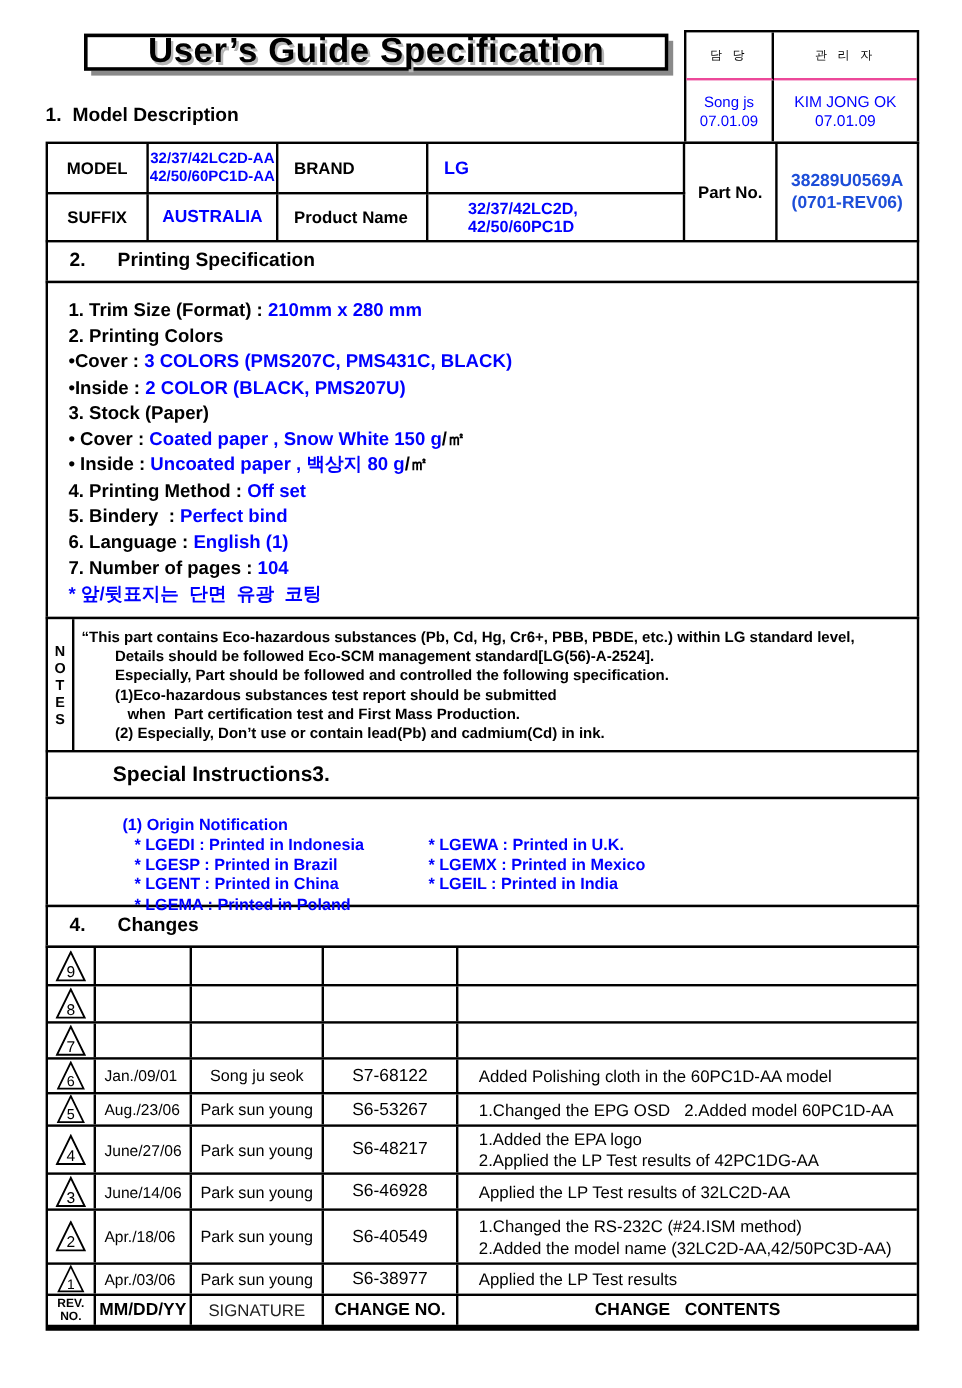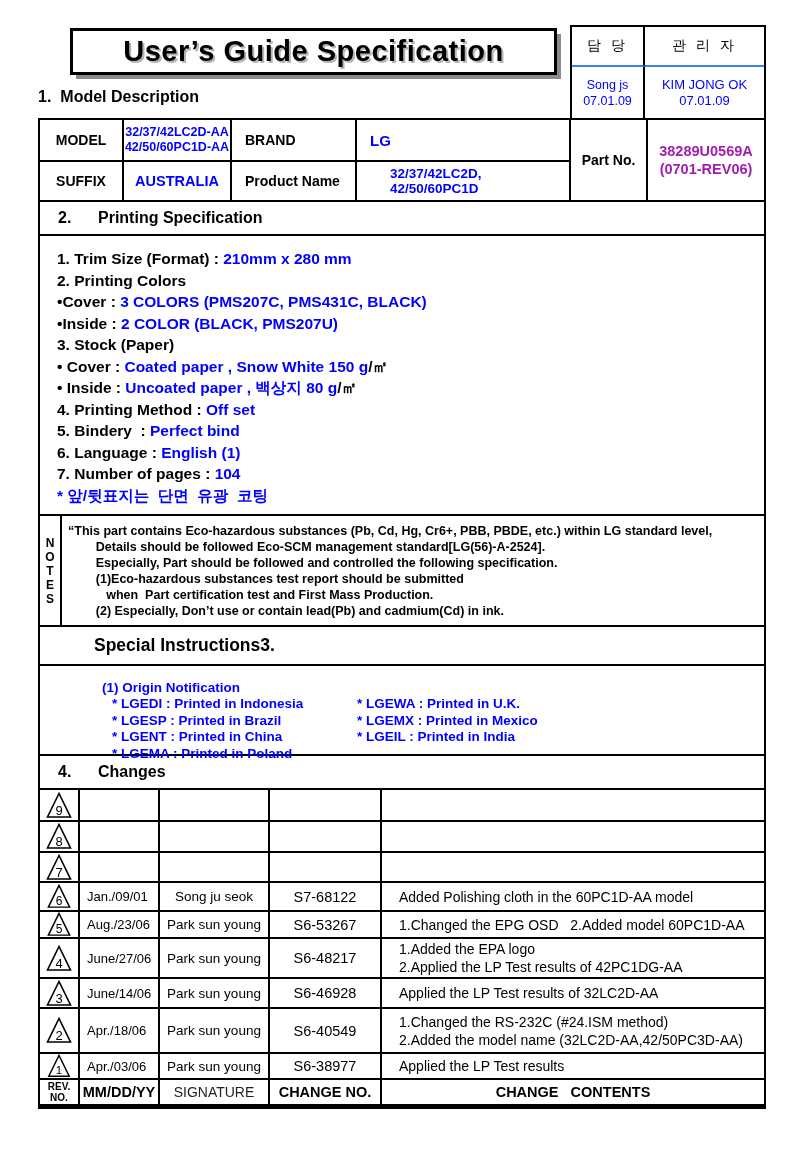--- a/index.html
+++ b/index.html
@@ -2,35 +2,35 @@
 <html><head>
 <meta charset="utf-8">
 <style>
   * { margin:0; padding:0; box-sizing:border-box; }
   html,body { background:#ffffff; }
   body { font-family:"Liberation Sans", sans-serif; color:#000; }
   .page { position:relative; width:802px; height:1157px; background:#fff; overflow:hidden; }
 
   
   .title-box {
-    position:absolute; left:70px; top:28px; width:487px; height:47px;
+    position:absolute; left:70px; top:28px; width:487px; height:31px;
     border:3px solid #000; background:#fff;
     box-shadow:5px 5px 0 -1px #8a8a8a;
     display:flex; align-items:center; justify-content:center;
   }
   .title-box span { font-size:29px; font-weight:bold; letter-spacing:0.5px; text-shadow:2px 2px 0 #b5b5b5; }
 
   
   .approval {
     position:absolute; left:570px; top:25px; width:196px; height:95px;
     border:2px solid #000; display:grid;
     grid-template-columns:73px 1fr; grid-template-rows:40px 1fr;
   }
   .approval .cell { display:flex; flex-direction:column; align-items:center; justify-content:center; }
-  .ap-h { font-size:14px; letter-spacing:3px; border-bottom:2px solid #3b82f6; }
+  .ap-h { font-size:10px; letter-spacing:3px; border-bottom:2px solid #ec4899; }
   .ap-h1 { border-right:2px solid #000; }
   .ap-v { color:#0000ff; font-size:12.5px; line-height:16px; text-align:center; }
   .ap-v1 { border-right:2px solid #000; }
   .ap-v2 { font-size:13px; }
 
   
   .s1-heading { position:absolute; left:38px; top:88px; font-size:16px; font-weight:bold; }
   .s1-heading .num { margin-right:9px; }
 
   
@@ -41,21 +41,21 @@
   .model-table { display:grid; grid-template-columns:84px 108px 125px 214px 77px 1fr; grid-template-rows:42px 38px; }
   .mt-cell { border-right:2px solid #000; border-bottom:2px solid #000;
              display:flex; flex-direction:column; justify-content:center; font-weight:bold; }
   .mt-label { align-items:center; font-size:14px; }
   .mt-left { align-items:flex-start; padding-left:13px; font-size:14px; }
   .blue { color:#0000ff; }
   .mt-model { align-items:center; font-size:12.5px; line-height:15px; color:#0000ff; }
   .mt-rowspan { grid-row:1 / 3; border-bottom:none; }
   .mt-last { border-right:none; }
   .mt-r2 { border-bottom:none; }
-  .mt-part { align-items:center; text-align:center; font-size:14.5px; line-height:18px; color:#a21caf; }
+  .mt-part { align-items:center; text-align:center; font-size:14.5px; line-height:18px; color:#1d4ed8; }
   .mt-pn13 { font-size:13.5px; }
 
   
   .sec-header { height:36px; display:flex; align-items:center; font-weight:bold; font-size:16px; }
   .sec-header .num { margin-left:18px; width:40px; }
 
   
   .spec-content { padding:12px 6px 8px 17px; }
   .spec-line { font-size:15.5px; font-weight:bold; line-height:21.5px; white-space:pre-wrap; }
   .spec-line .val { color:#0000ff; }

